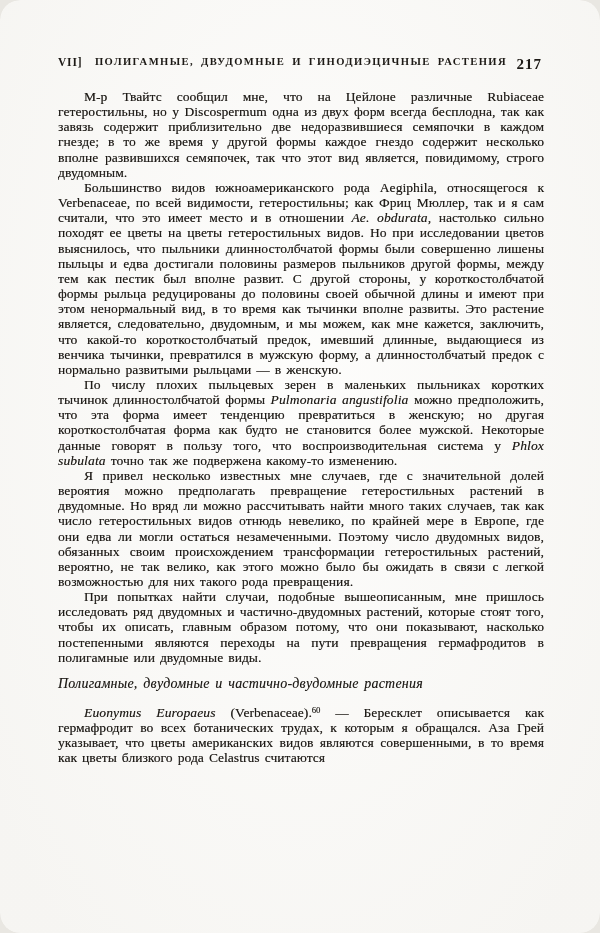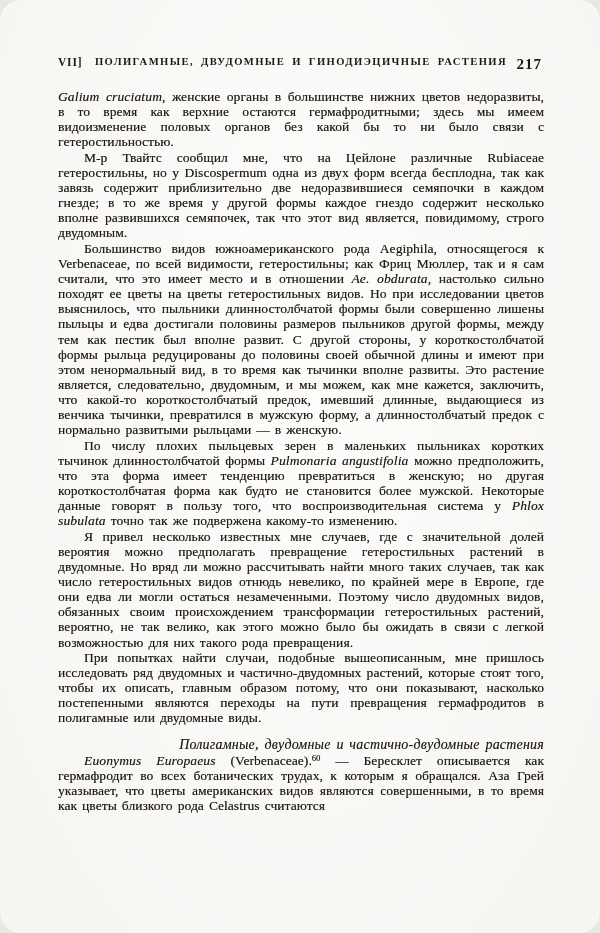--- a/index.html
+++ b/index.html
@@ -68,41 +68,40 @@
   .body-text p.para.indent { text-indent: 26px; }
   .body-text i { letter-spacing: 0.2px; }
   .body-text sup {
     font-size: 8.5px;
     line-height: 0;
     vertical-align: 4px;
     letter-spacing: 0;
   }
   .section-heading {
     font-style: italic;
-    text-align: right;
+    text-align: left;
     font-size: 13.8px;
     line-height: 16px;
-    margin: 11px 0 0 0;
+    margin: 11px 0 13px 0;
     letter-spacing: 0.3px;
     word-spacing: 2px;
     text-shadow: 0.25px 0 0 rgba(29,26,22,0.5);
   }
 </style>
 </head>
 <body>
 
 <div class="page">
   <div class="column">
     <div class="running-header">
       <span class="chap">VII]</span>
       <span class="title">ПОЛИГАМНЫЕ, ДВУДОМНЫЕ И ГИНОДИЭЦИЧНЫЕ РАСТЕНИЯ</span>
       <span class="pagenum">217</span>
     </div>
     <div class="body-text">
-        <p class="para"><i>Galium cruciatum</i><span>, женские органы в большинстве нижних цветов недоразвиты, в то время как верхние остаются гермафродитными; здесь мы имеем видоизменение половых органов без какой бы то ни было связи с гетеростильностью.</span></p>
         <p class="para indent"><span>М-р Твайтс сообщил мне, что на Цейлоне различные Rubiaceae гетеростильны, но у Discospermum одна из двух форм всегда бесплодна, так как завязь содержит приблизительно две недоразвившиеся семяпочки в каждом гнезде; в то же время у другой формы каждое гнездо содержит несколько вполне развившихся семяпочек, так что этот вид является, повидимому, строго двудомным.</span></p>
         <p class="para indent"><span>Большинство видов южноамериканского рода Aegiphila, относящегося к Verbenaceae, по всей видимости, гетеростильны; как Фриц Мюллер, так и я сам считали, что это имеет место и в отношении </span><i>Ae. obdurata</i><span>, настолько сильно походят ее цветы на цветы гетеростильных видов. Но при исследовании цветов выяснилось, что пыльники длинностолбчатой формы были совершенно лишены пыльцы и едва достигали половины размеров пыльников другой формы, между тем как пестик был вполне развит. С другой стороны, у короткостолбчатой формы рыльца редуцированы до половины своей обычной длины и имеют при этом ненормальный вид, в то время как тычинки вполне развиты. Это растение является, следовательно, двудомным, и мы можем, как мне кажется, заключить, что какой-то короткостолбчатый предок, имевший длинные, выдающиеся из венчика тычинки, превратился в мужскую форму, а длинностолбчатый предок с нормально развитыми рыльцами — в женскую.</span></p>
         <p class="para indent"><span>По числу плохих пыльцевых зерен в маленьких пыльниках коротких тычинок длинностолбчатой формы </span><i>Pulmonaria angustifolia</i><span> можно предположить, что эта форма имеет тенденцию превратиться в женскую; но другая короткостолбчатая форма как будто не становится более мужской. Некоторые данные говорят в пользу того, что воспроизводительная система у </span><i>Phlox subulata</i><span> точно так же подвержена какому-то изменению.</span></p>
         <p class="para indent"><span>Я привел несколько известных мне случаев, где с значительной долей вероятия можно предполагать превращение гетеростильных растений в двудомные. Но вряд ли можно рассчитывать найти много таких случаев, так как число гетеростильных видов отнюдь невелико, по крайней мере в Европе, где они едва ли могли остаться незамеченными. Поэтому число двудомных видов, обязанных своим происхождением трансформации гетеростильных растений, вероятно, не так велико, как этого можно было бы ожидать в связи с легкой возможностью для них такого рода превращения.</span></p>
         <p class="para indent"><span>При попытках найти случаи, подобные вышеописанным, мне пришлось исследовать ряд двудомных и частично-двудомных растений, которые стоят того, чтобы их описать, главным образом потому, что они показывают, насколько постепенными являются переходы на пути превращения гермафродитов в полигамные или двудомные виды.</span></p>
         <div class="section-heading">Полигамные, двудомные и частично-двудомные растения</div>
         <p class="para indent"><i>Euonymus Europaeus</i><span> (Verbenaceae).</span><sup>60</sup><span> — Бересклет описывается как гермафродит во всех ботанических трудах, к которым я обращался. Аза Грей указывает, что цветы американских видов являются совершенными, в то время как цветы близкого рода Celastrus считаются</span></p>
       </div>
   </div>
 </div>

